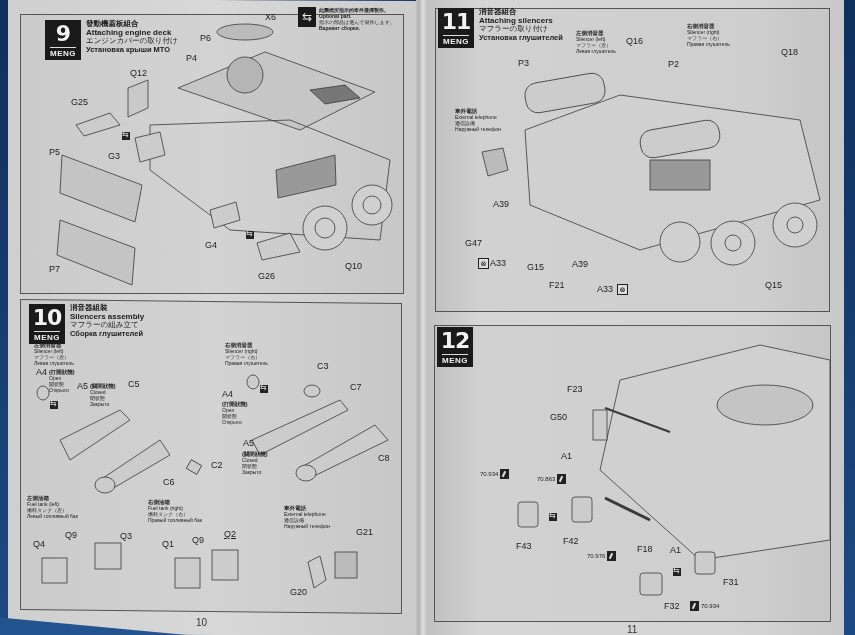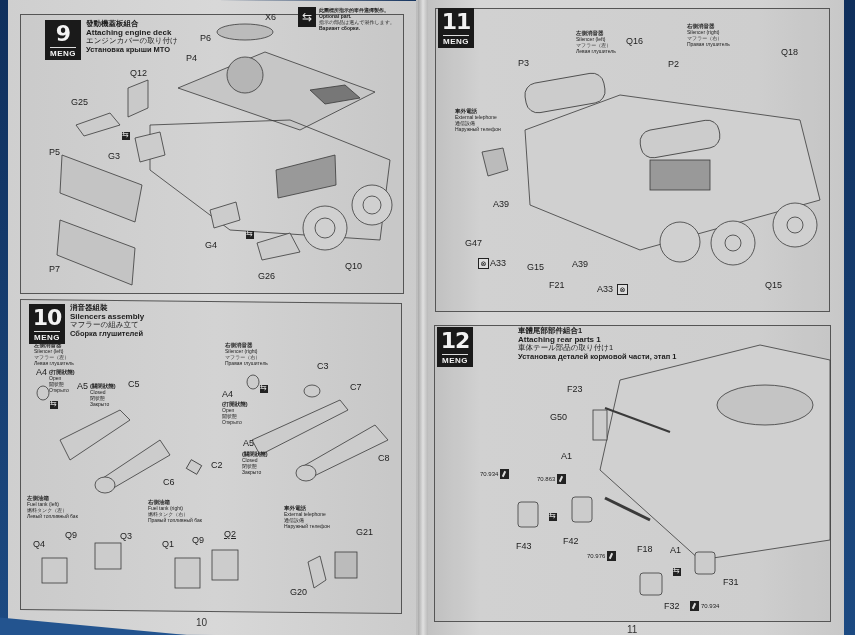--- a/index.html
+++ b/index.html
@@ -234,20 +234,26 @@
 <span class="lbl" style="left:224px;top:529px;text-decoration:underline;">Q2</span>
 <span class="lbl" style="left:356px;top:527px;">G21</span>
 <span class="lbl" style="left:290px;top:587px;">G20</span>
 <span class="page-num" style="left:196px;top:617px;">10</span>
 
 <div class="step-head" style="left:438px;top:8px;">
   <div class="step-badge">
     <span class="step-num">11</span>
     <span class="brand">MENG</span>
   </div>
+  <div class="step-titles">
+    <div>消音器組合</div>
+    <div class="en">Attaching silencers</div>
+    <div class="jp">マフラーの取り付け</div>
+    <div class="ru">Установка глушителей</div>
+  </div>
 </div>
 <div class="small-note" style="left:576px;top:30px;">
   <b>左側消音器</b><br>
   <span>Silencer (left)</span><br>
   <span>マフラー（左）</span><br>
   <span>Левая глушитель</span>
 </div>
 <div class="small-note" style="left:687px;top:23px;">
   <b>右側消音器</b><br>
   <span>Silencer (right)</span><br>
@@ -273,26 +279,20 @@
 <span class="lbl" style="left:572px;top:259px;">A39</span>
 <span class="lbl" style="left:597px;top:284px;">A33</span>
 <span class="glue-icon" style="left:617px;top:284px;">⊗</span>
 <span class="lbl" style="left:765px;top:280px;">Q15</span>
 
 <div class="step-head" style="left:437px;top:327px;gap:40px;">
   <div class="step-badge">
     <span class="step-num">12</span>
     <span class="brand">MENG</span>
   </div>
-  <div class="step-titles">
-    <div>車體尾部部件組合1</div>
-    <div class="en">Attaching rear parts 1</div>
-    <div class="jp">車体テール部品の取り付け1</div>
-    <div class="ru">Установка деталей кормовой части, этап 1</div>
-  </div>
 </div>
 <span class="lbl" style="left:567px;top:384px;">F23</span>
 <span class="lbl" style="left:550px;top:412px;">G50</span>
 <span class="lbl" style="left:561px;top:451px;">A1</span>
 <span class="lbl" style="left:516px;top:541px;">F43</span>
 <span class="lbl" style="left:563px;top:536px;">F42</span>
 <span class="lbl" style="left:637px;top:544px;">F18</span>
 <span class="lbl" style="left:670px;top:545px;">A1</span>
 <span class="lbl" style="left:723px;top:577px;">F31</span>
 <span class="lbl" style="left:664px;top:601px;text-align:right;">F32</span>

